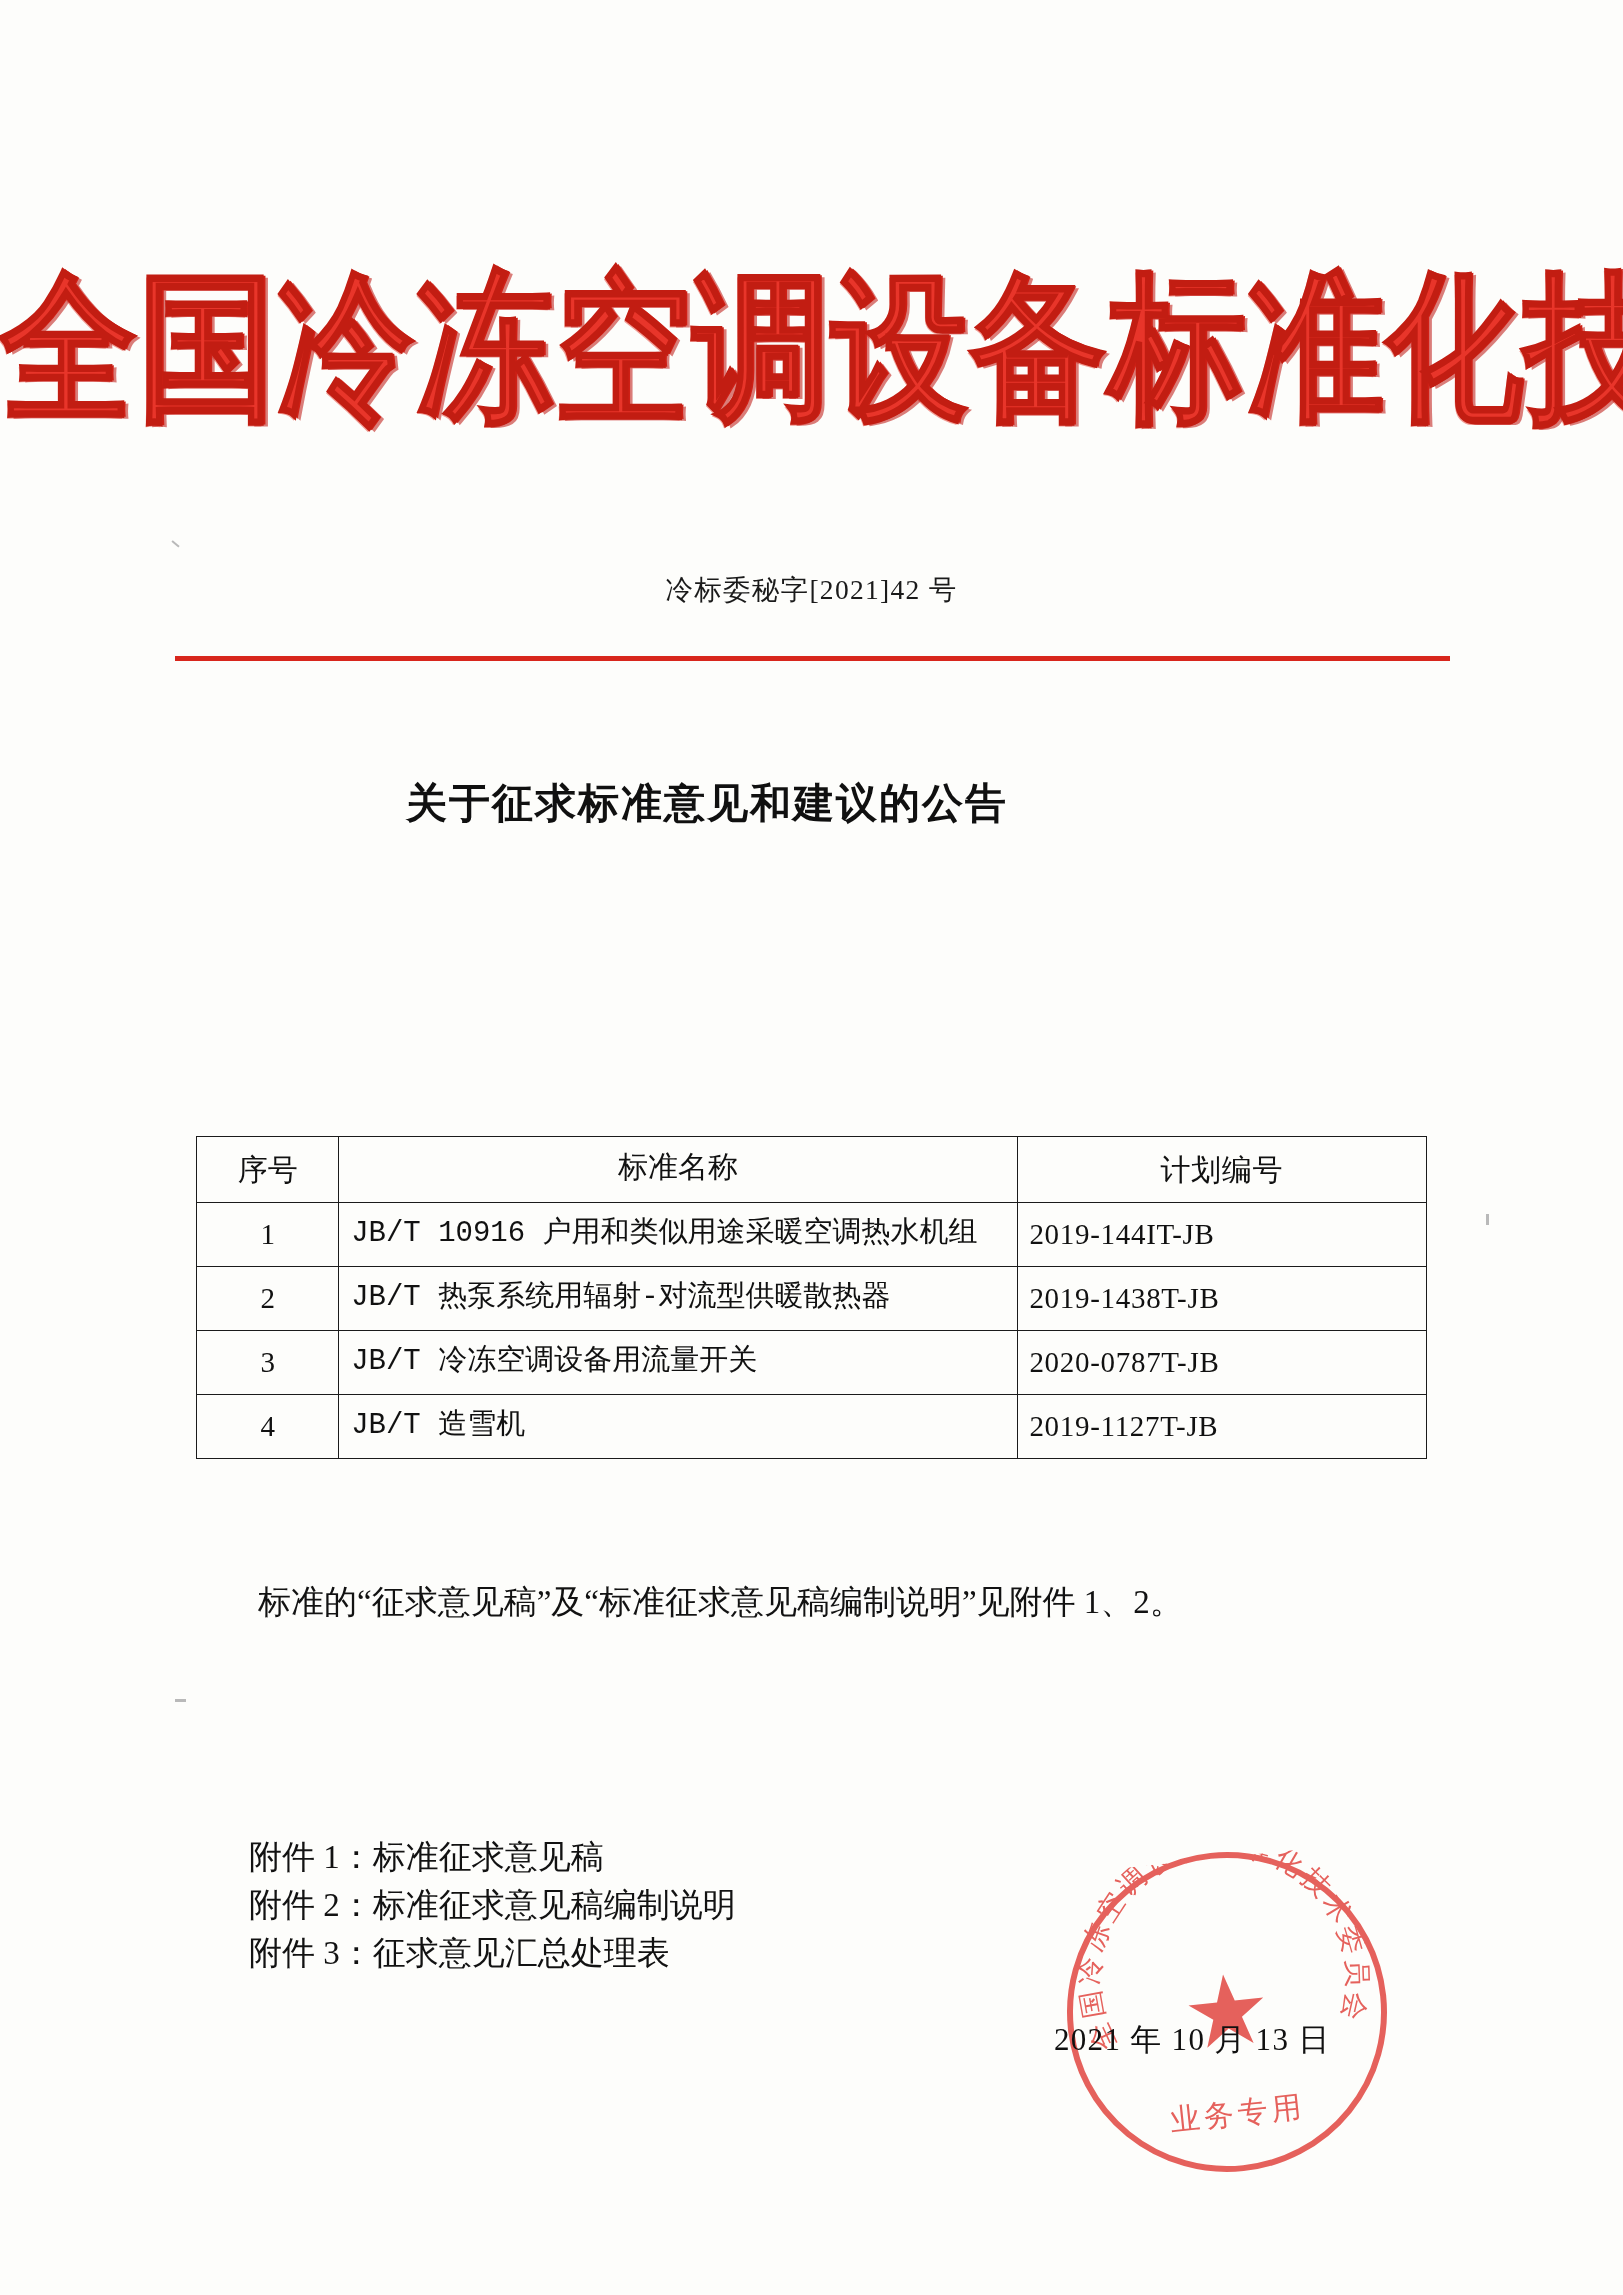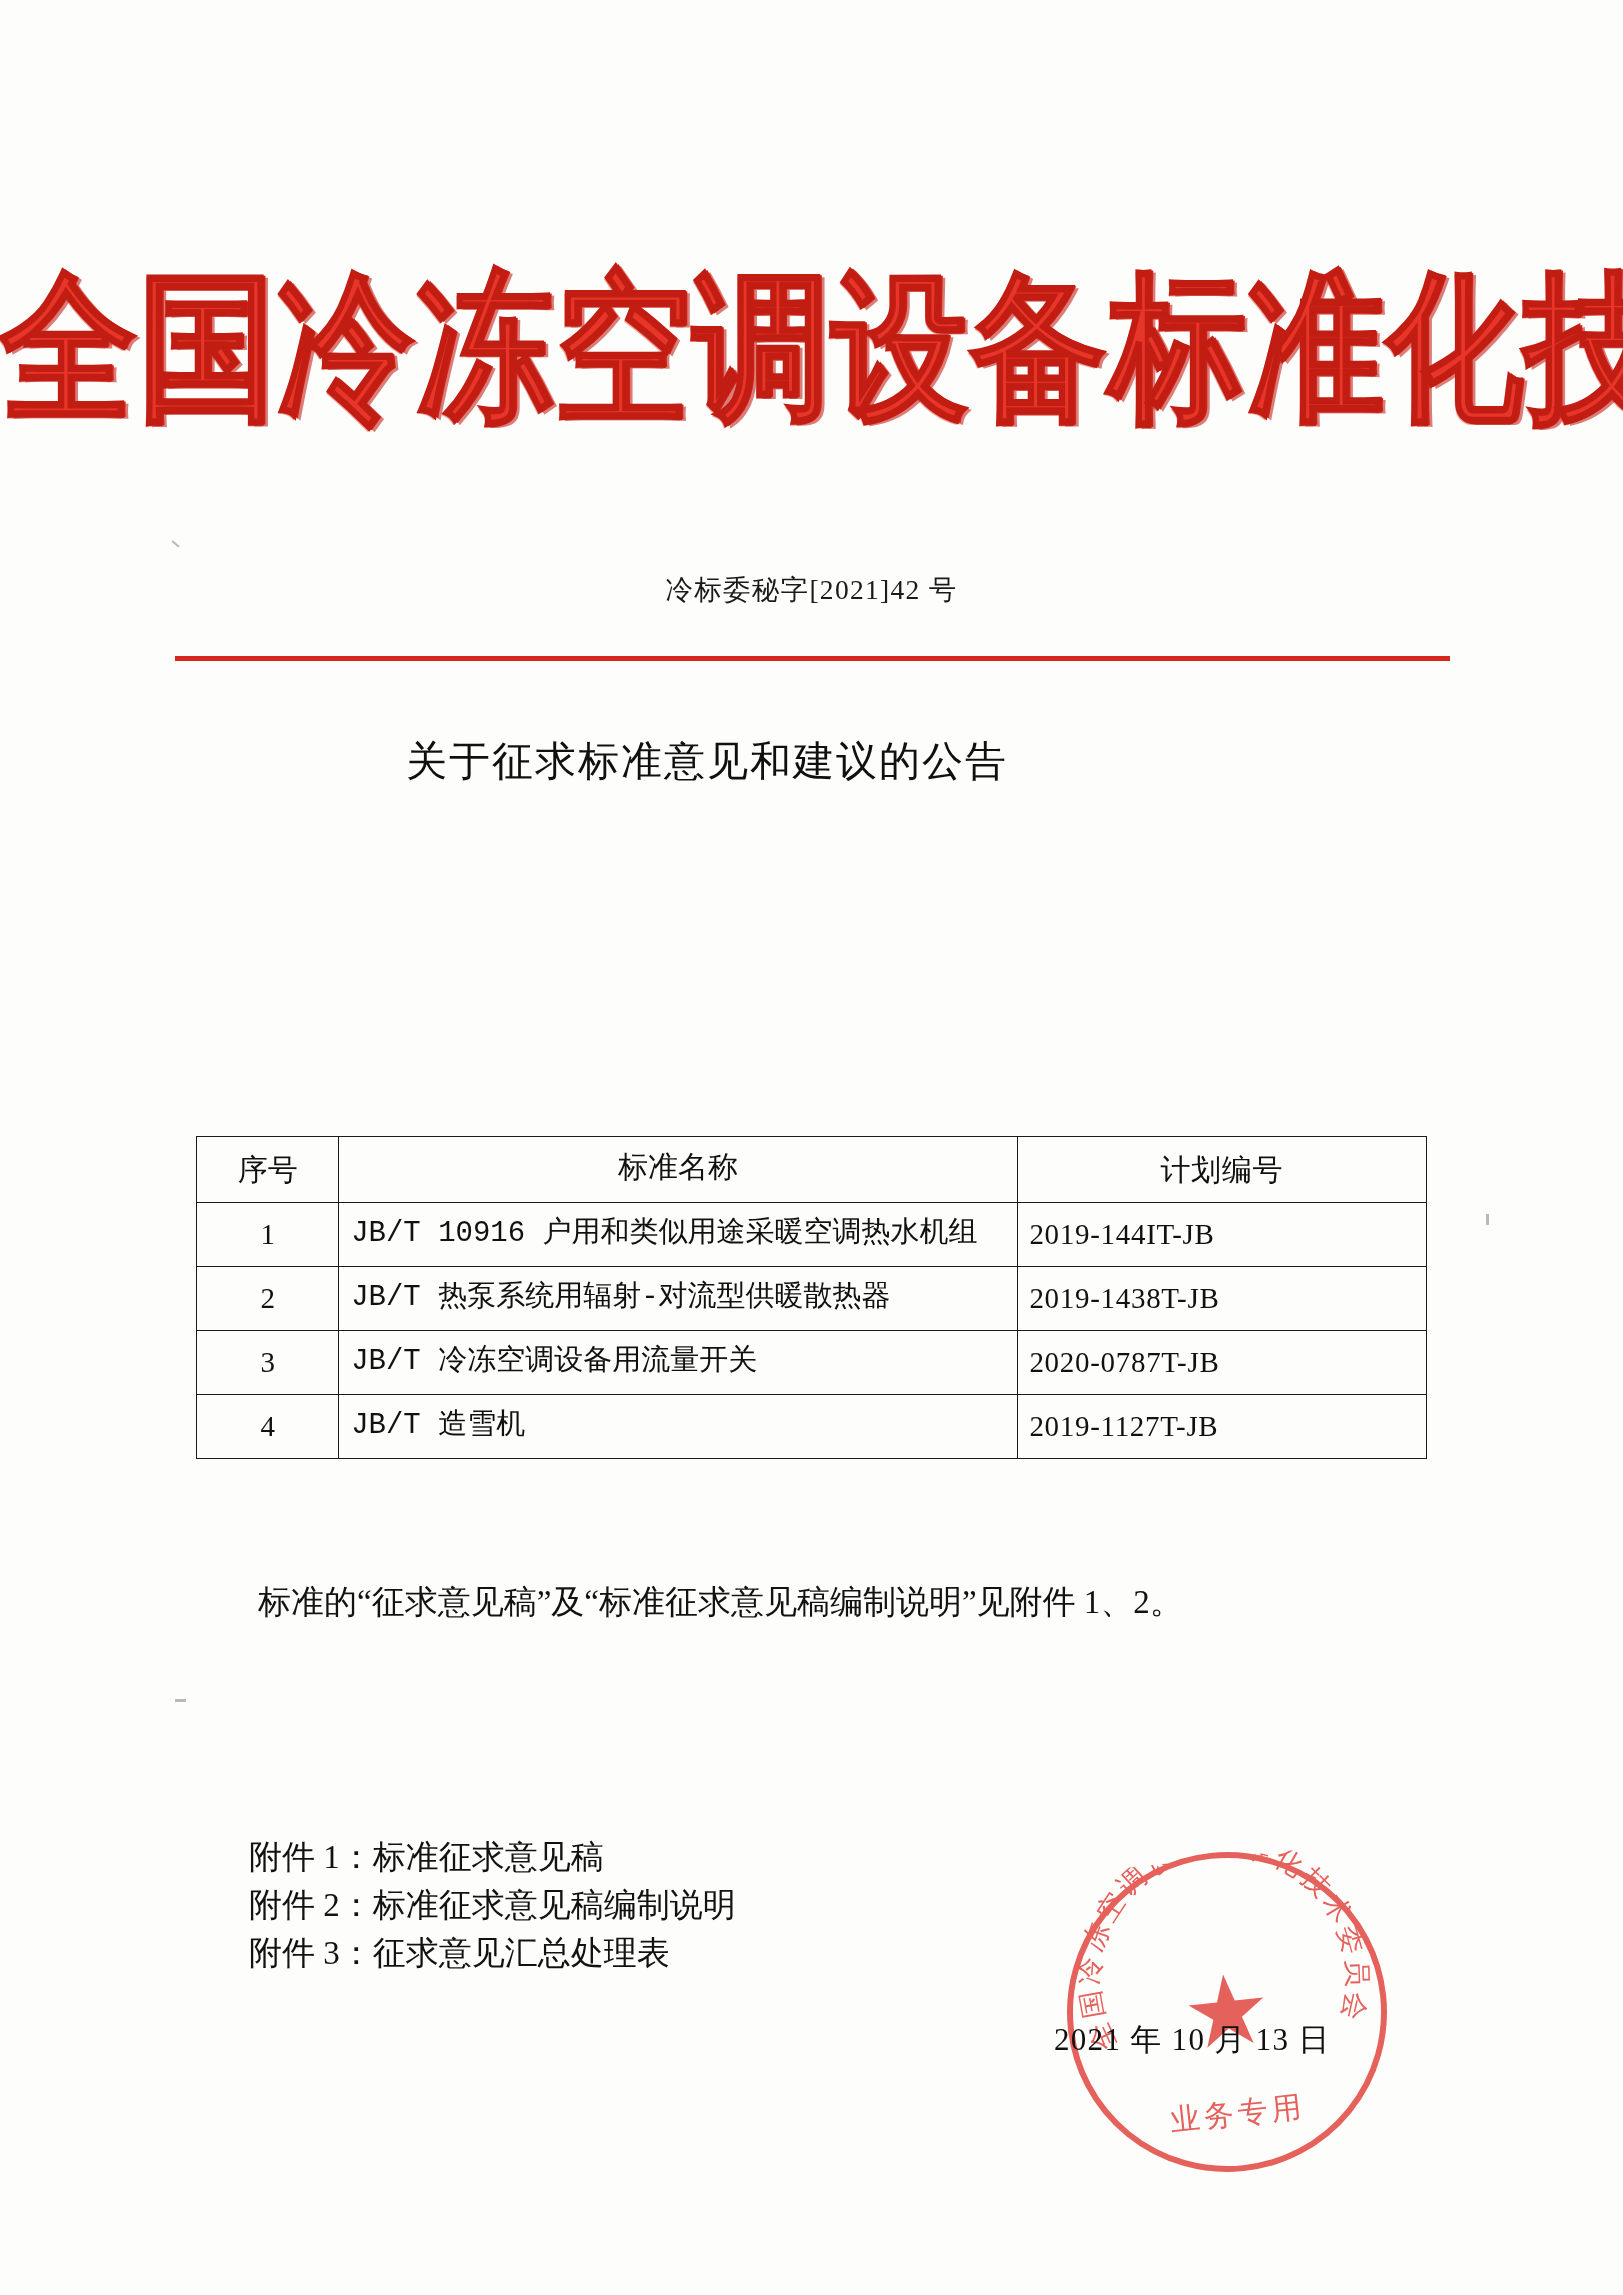--- a/index.html
+++ b/index.html
@@ -64,26 +64,26 @@
     top: 656px;
     left: 175px;
     width: 1275px;
     height: 4.6px;
     background: #d8261c;
   }
 
   
   .title {
     position: absolute;
-    top: 734px;
+    top: 776px;
     left: 0;
     width: 1414px;
     text-align: center;
     font-size: 41px;
-    font-weight: normal;
+    font-weight: bold;
     letter-spacing: 2px;
     color: #101010;
   }
 
   .para {
     position: absolute;
     left: 193px;
     width: 1244px;
     font-size: 33px;
     line-height: 69px;

